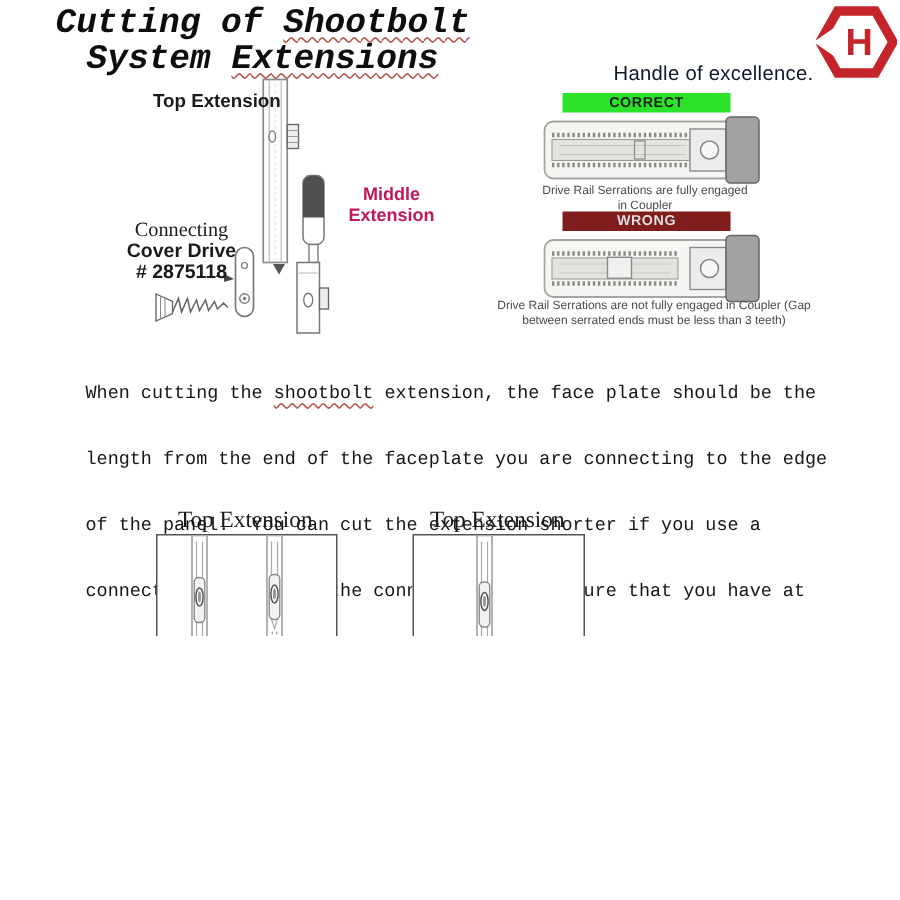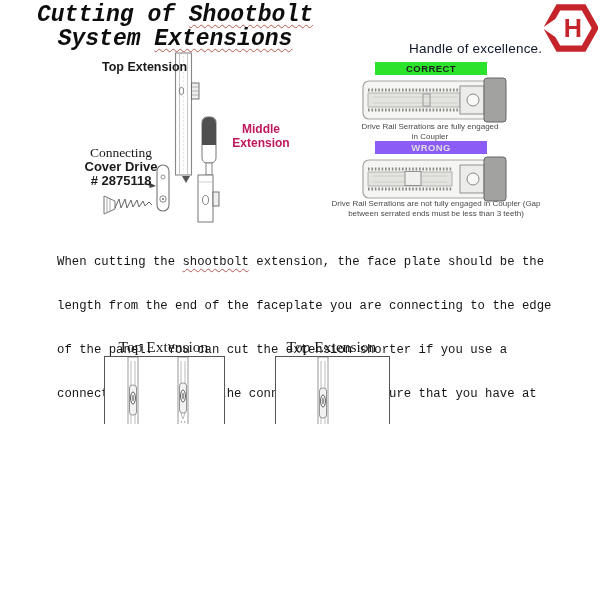--- a/index.html
+++ b/index.html
@@ -25,21 +25,21 @@
   #lbl-top-ext{left:102px;top:60px;font-size:12.5px;font-weight:bold;color:#1a1a1a;}
   #lbl-mid-ext{left:226px;top:122px;width:70px;text-align:center;font-size:12px;font-weight:bold;color:#be185d;line-height:14px;}
   #lbl-plate{left:82px;top:146px;width:78px;text-align:center;line-height:14px;color:#1a1a1a;}
   #lbl-plate .serif{font-family:"Liberation Serif",serif;font-size:13.5px;}
   #lbl-plate .bold{font-weight:bold;font-size:13px;}
 
   
   .badge{width:112px;height:13px;text-align:center;font-size:9.5px;font-weight:bold;
          letter-spacing:.4px;line-height:13px;}
   #badge-correct{left:375px;top:62px;background:#2ce32c;color:#1e1e1e;}
-  #badge-wrong{left:375px;top:141px;background:#8b5cf6;color:#dedede;}
+  #badge-wrong{left:375px;top:141px;background:#7f1d1d;color:#dedede;}
   #coupler-correct{left:357px;top:77px;}
   #coupler-wrong{left:357px;top:156px;}
   .capt{font-size:8px;line-height:9.5px;text-align:center;color:#4a4a4a;}
   #capt-correct{left:360px;top:122px;width:140px;}
   #capt-wrong{left:330px;top:199px;width:212px;}
 
   
   #bodytext{left:57px;top:226px;font-family:"Liberation Mono","DejaVu Sans Mono",monospace;
             font-size:12.3px;line-height:14.6px;color:#151515;}
   #bodytext div{white-space:pre;}

